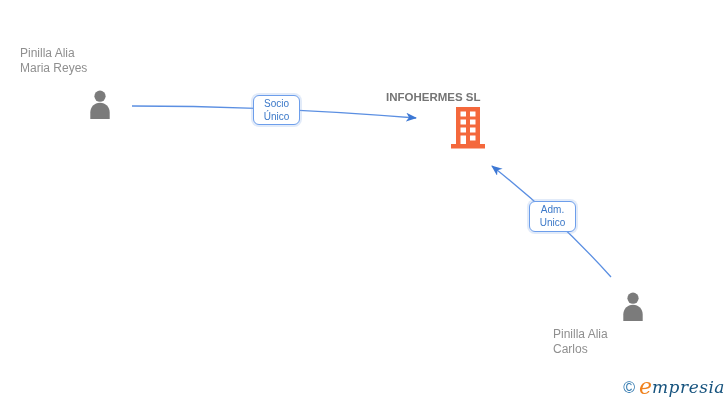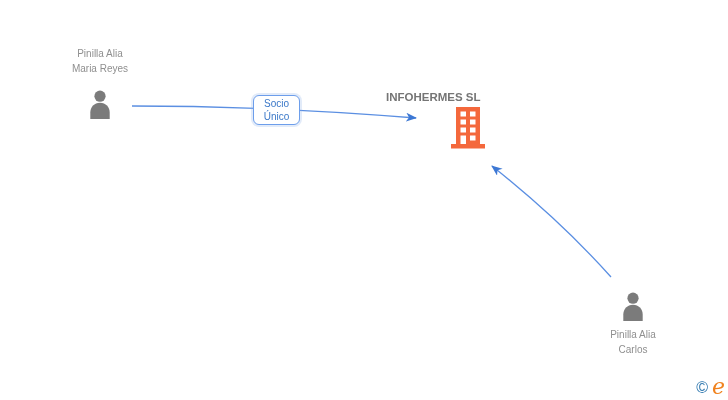--- a/index.html
+++ b/index.html
@@ -3,22 +3,22 @@
 <meta charset="utf-8">
 <style>
   html,body{margin:0;padding:0;}
   body{font-family:"Liberation Sans", sans-serif; background:#ffffff;}
   .canvas{
     position:relative; width:728px; height:400px; background:#ffffff;
     overflow:hidden;
   }
   .edges{position:absolute; left:0; top:0; width:728px; height:400px;}
   .node-name{
-    position:absolute; text-align:center; white-space:pre-line;
-    color:#8f8f8f; font-size:10px; line-height:15px; cursor:pointer;
+    position:absolute; text-align:left; white-space:pre-line;
+    color:#8f8f8f; font-size:12px; line-height:15px; cursor:pointer;
   }
   .company-name{
     position:absolute; color:#757575; font-weight:bold;
     font-size:11.5px; line-height:13px; cursor:pointer;
   }
   .node-icon{position:absolute; cursor:pointer;}
   .edge-label{
     position:absolute; box-sizing:border-box; background:#ffffff;
     border:1px solid #6d9eeb; border-radius:6px;
     box-shadow:0 0 0 2px rgba(140,175,230,0.25);
@@ -77,19 +77,22 @@
 
   <svg class="node-icon" style="left:618px; top:291px;" width="30" height="30" viewBox="0 0 30 30">
     <circle cx="15" cy="7.2" r="5.6" fill="#7b7b7b"></circle>
     <path d="M15 13.8 C 9.3 13.8 5.3 18 5.3 23.6 L5.3 30 L24.7 30 L24.7 23.6 C24.7 18 20.7 13.8 15 13.8 Z" fill="#7b7b7b"></path>
   </svg>
   <div class="node-name" style="left:553px; top:327px; width:160px;">Pinilla Alia
 Carlos</div>
 
   <div class="edge-label" style="left:253px; top:95px; width:47px; height:30px;">Socio
 Único</div>
+  <div class="edge-label" style="left:529px; top:201px; width:47px; height:31px;">Adm.
+Unico</div>
 
   <div class="footer">
     <span class="copy">©</span>
     <span class="logo-e">e</span>
+    <span class="logo-rest">mpresia</span>
   </div>
 
 </div>
 
 </body></html>

